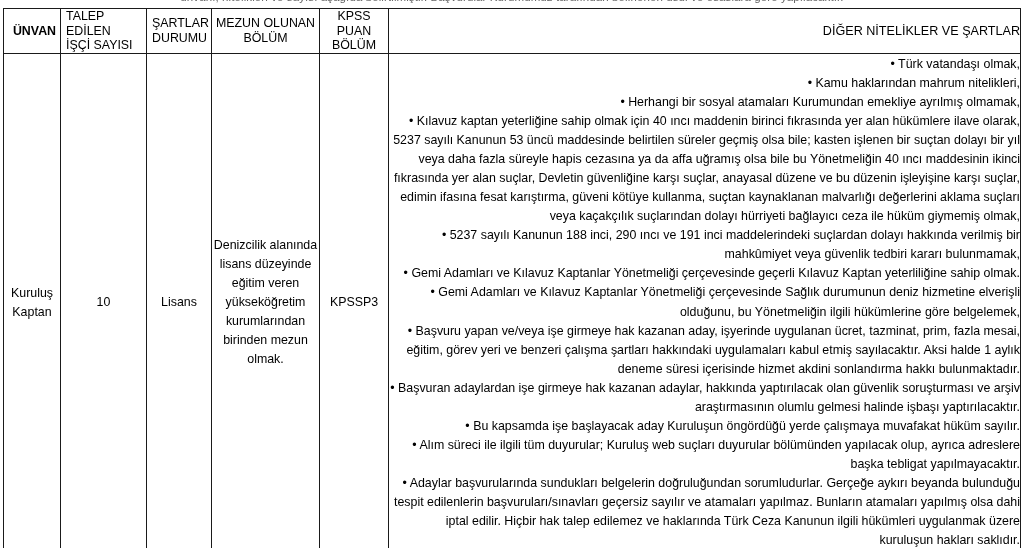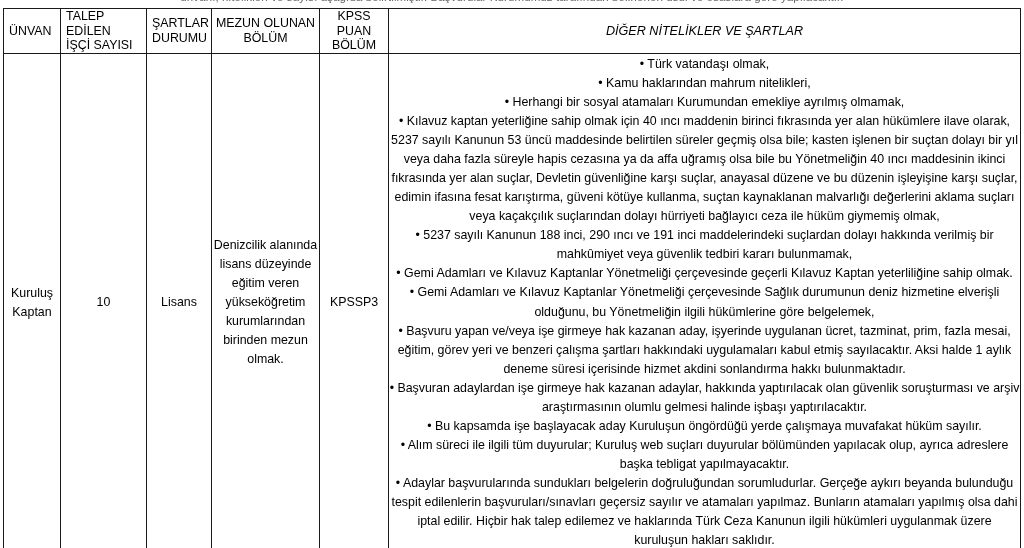--- a/index.html
+++ b/index.html
@@ -70,26 +70,26 @@
   
   thead th {
     height: 36px;
     font-size: 12.4px;
     font-weight: normal;
     line-height: 14.5px;
     text-align: center;
     padding: 2px 3px;
     box-sizing: border-box;
   }
-  thead th.head-unvan   { padding-left: 5px; text-align: left; }
+  thead th.head-unvan   { padding-left: 5px; text-align: center; font-weight: bold; }
   thead th.head-sayi,
   thead th.head-ogrenim { text-align: left; padding-left: 5px; }
   thead th.head-bolum,
   thead th.head-kpss    { text-align: center; }
-  thead th.head-diger   { text-align: center; font-size: 12.6px; font-style: italic; }
+  thead th.head-diger   { text-align: right; font-size: 12.6px; }
 
   
   tbody td {
     font-size: 12.4px;
     line-height: 19px;
   }
   td.cell-unvan,
   td.cell-sayi,
   td.cell-ogrenim,
   td.cell-bolum,
@@ -112,21 +112,21 @@
     margin: 0;
     padding: 0;
     list-style: none;
     font-size: 12.4px;
     line-height: 19.05px;
   }
   .conditions li {
     margin: 0;
     padding: 0;
     text-indent: 0;
-    text-align: center;
+    text-align: right;
     white-space: normal;
   }
   .conditions li::before {
     content: "• ";
   }
 
   .unvan-line { display: block; }
 </style>
 </head>
 <body>

